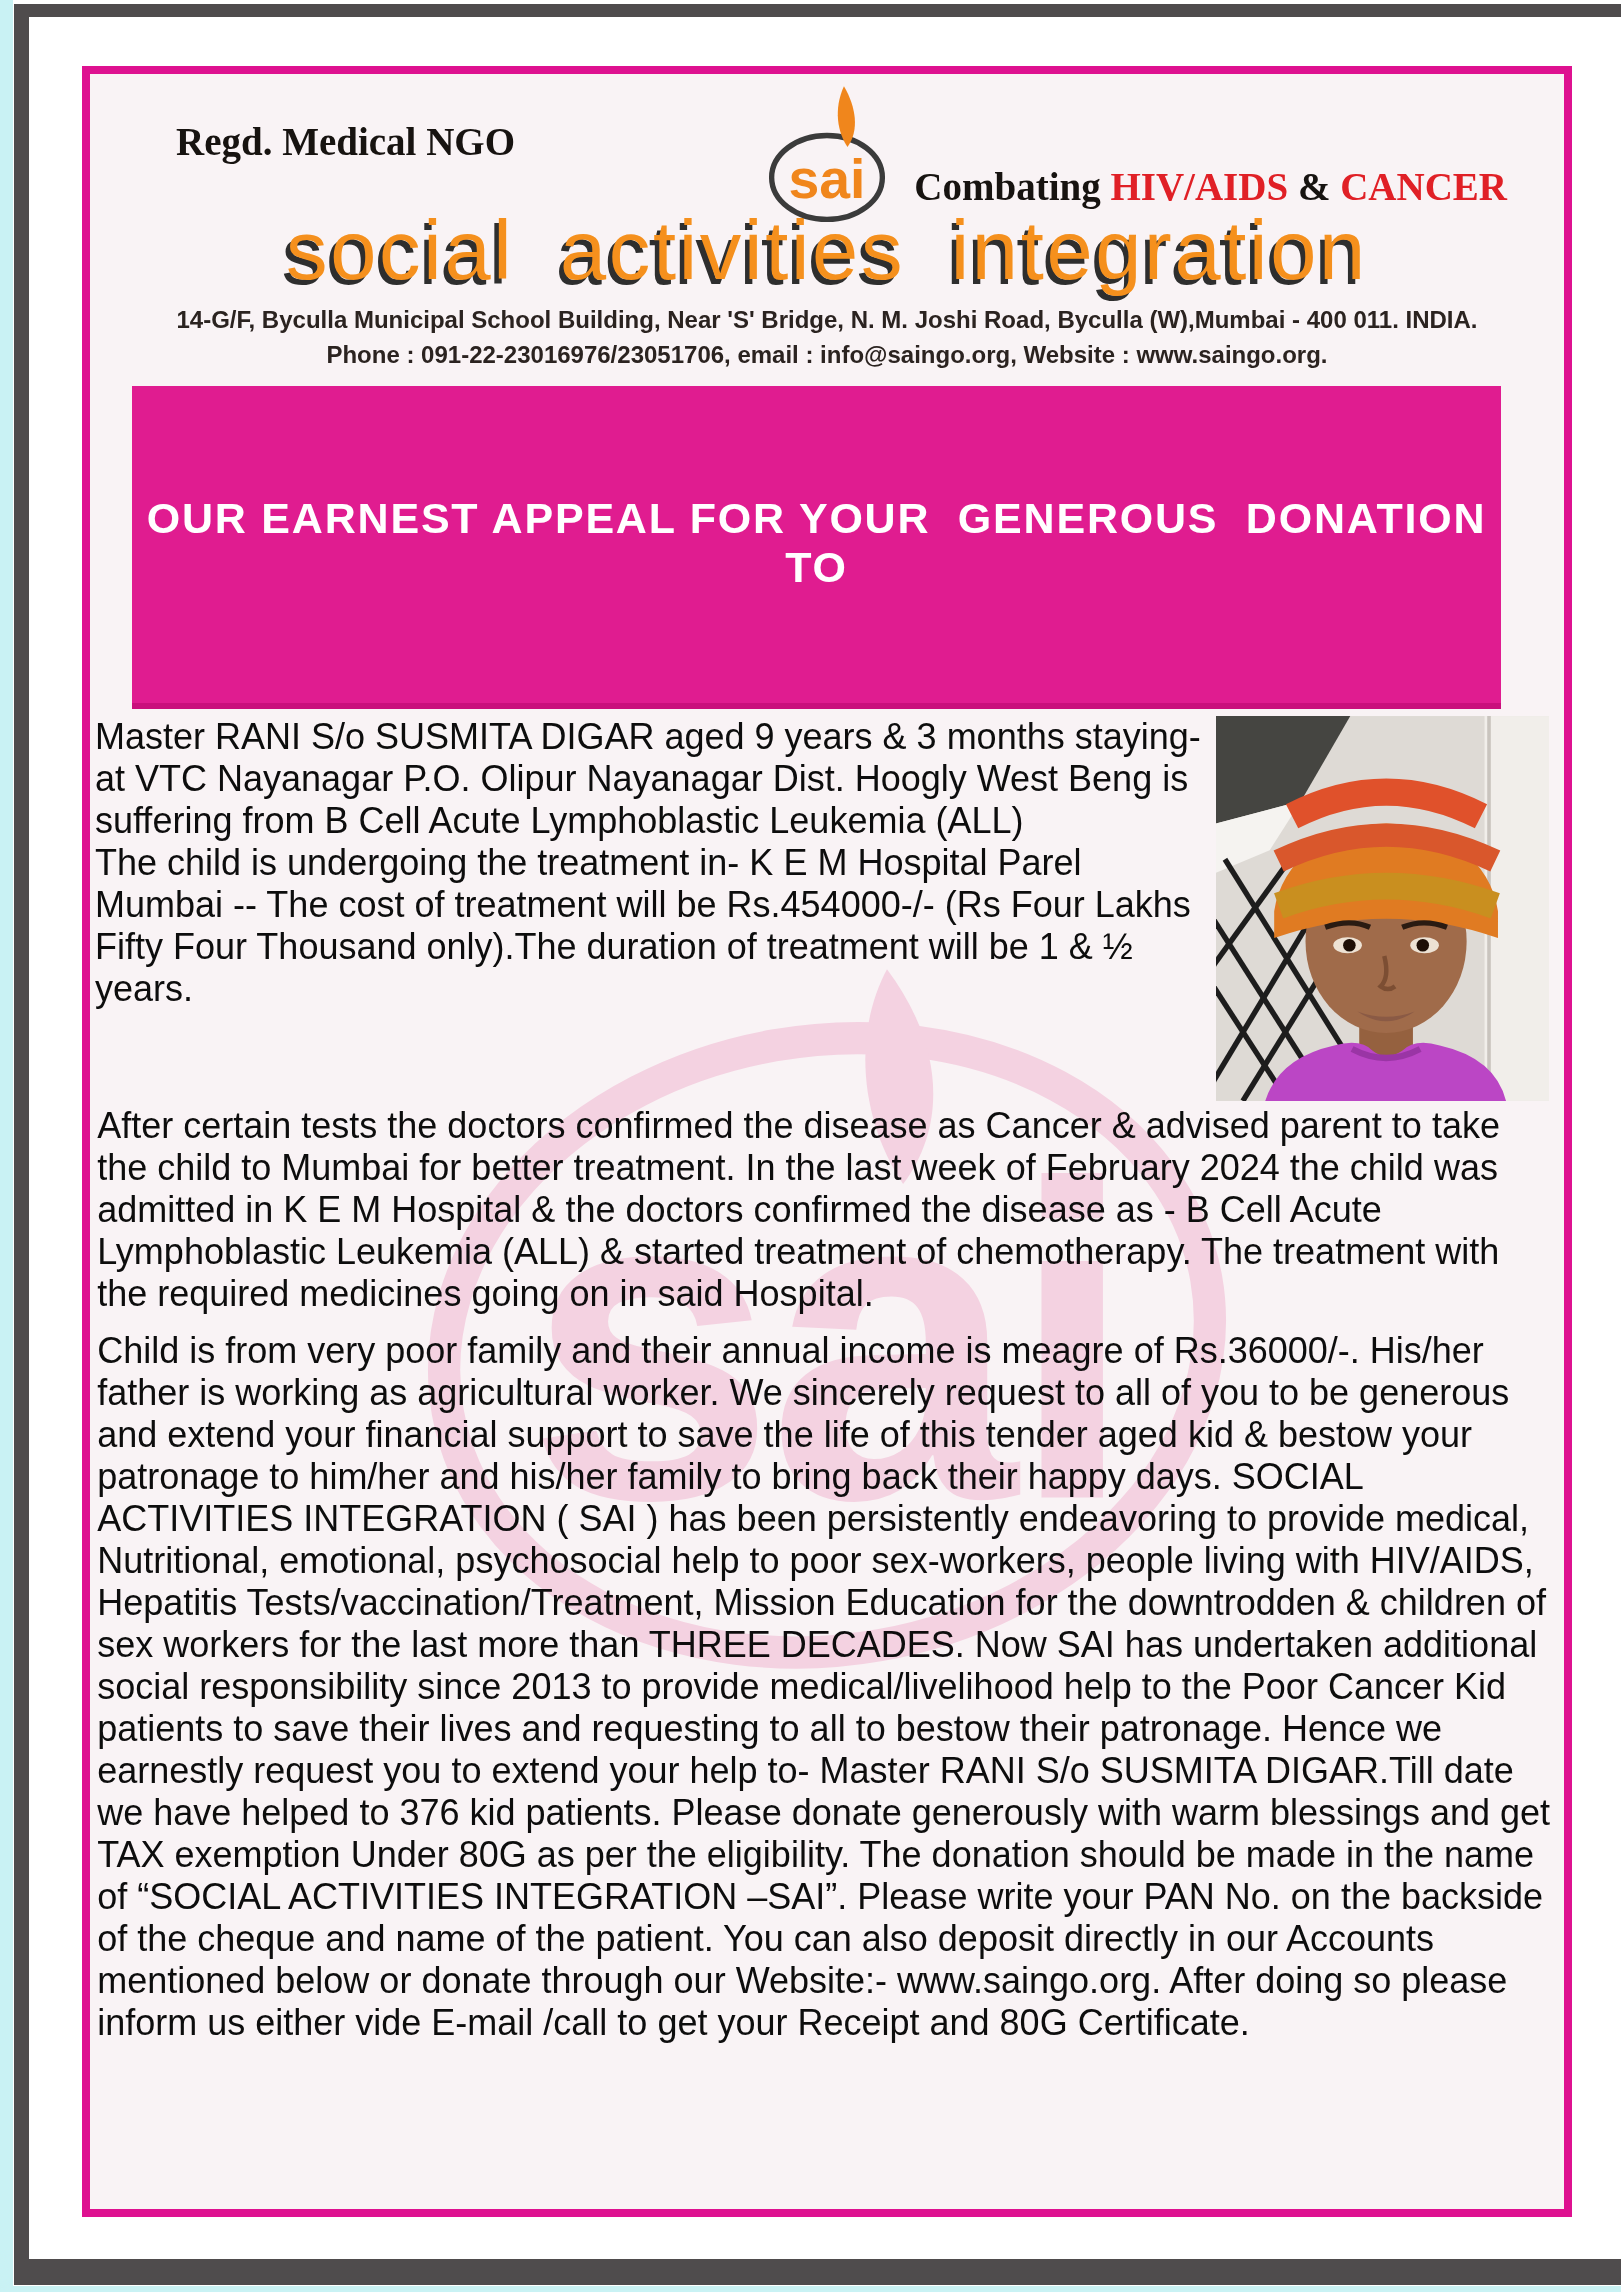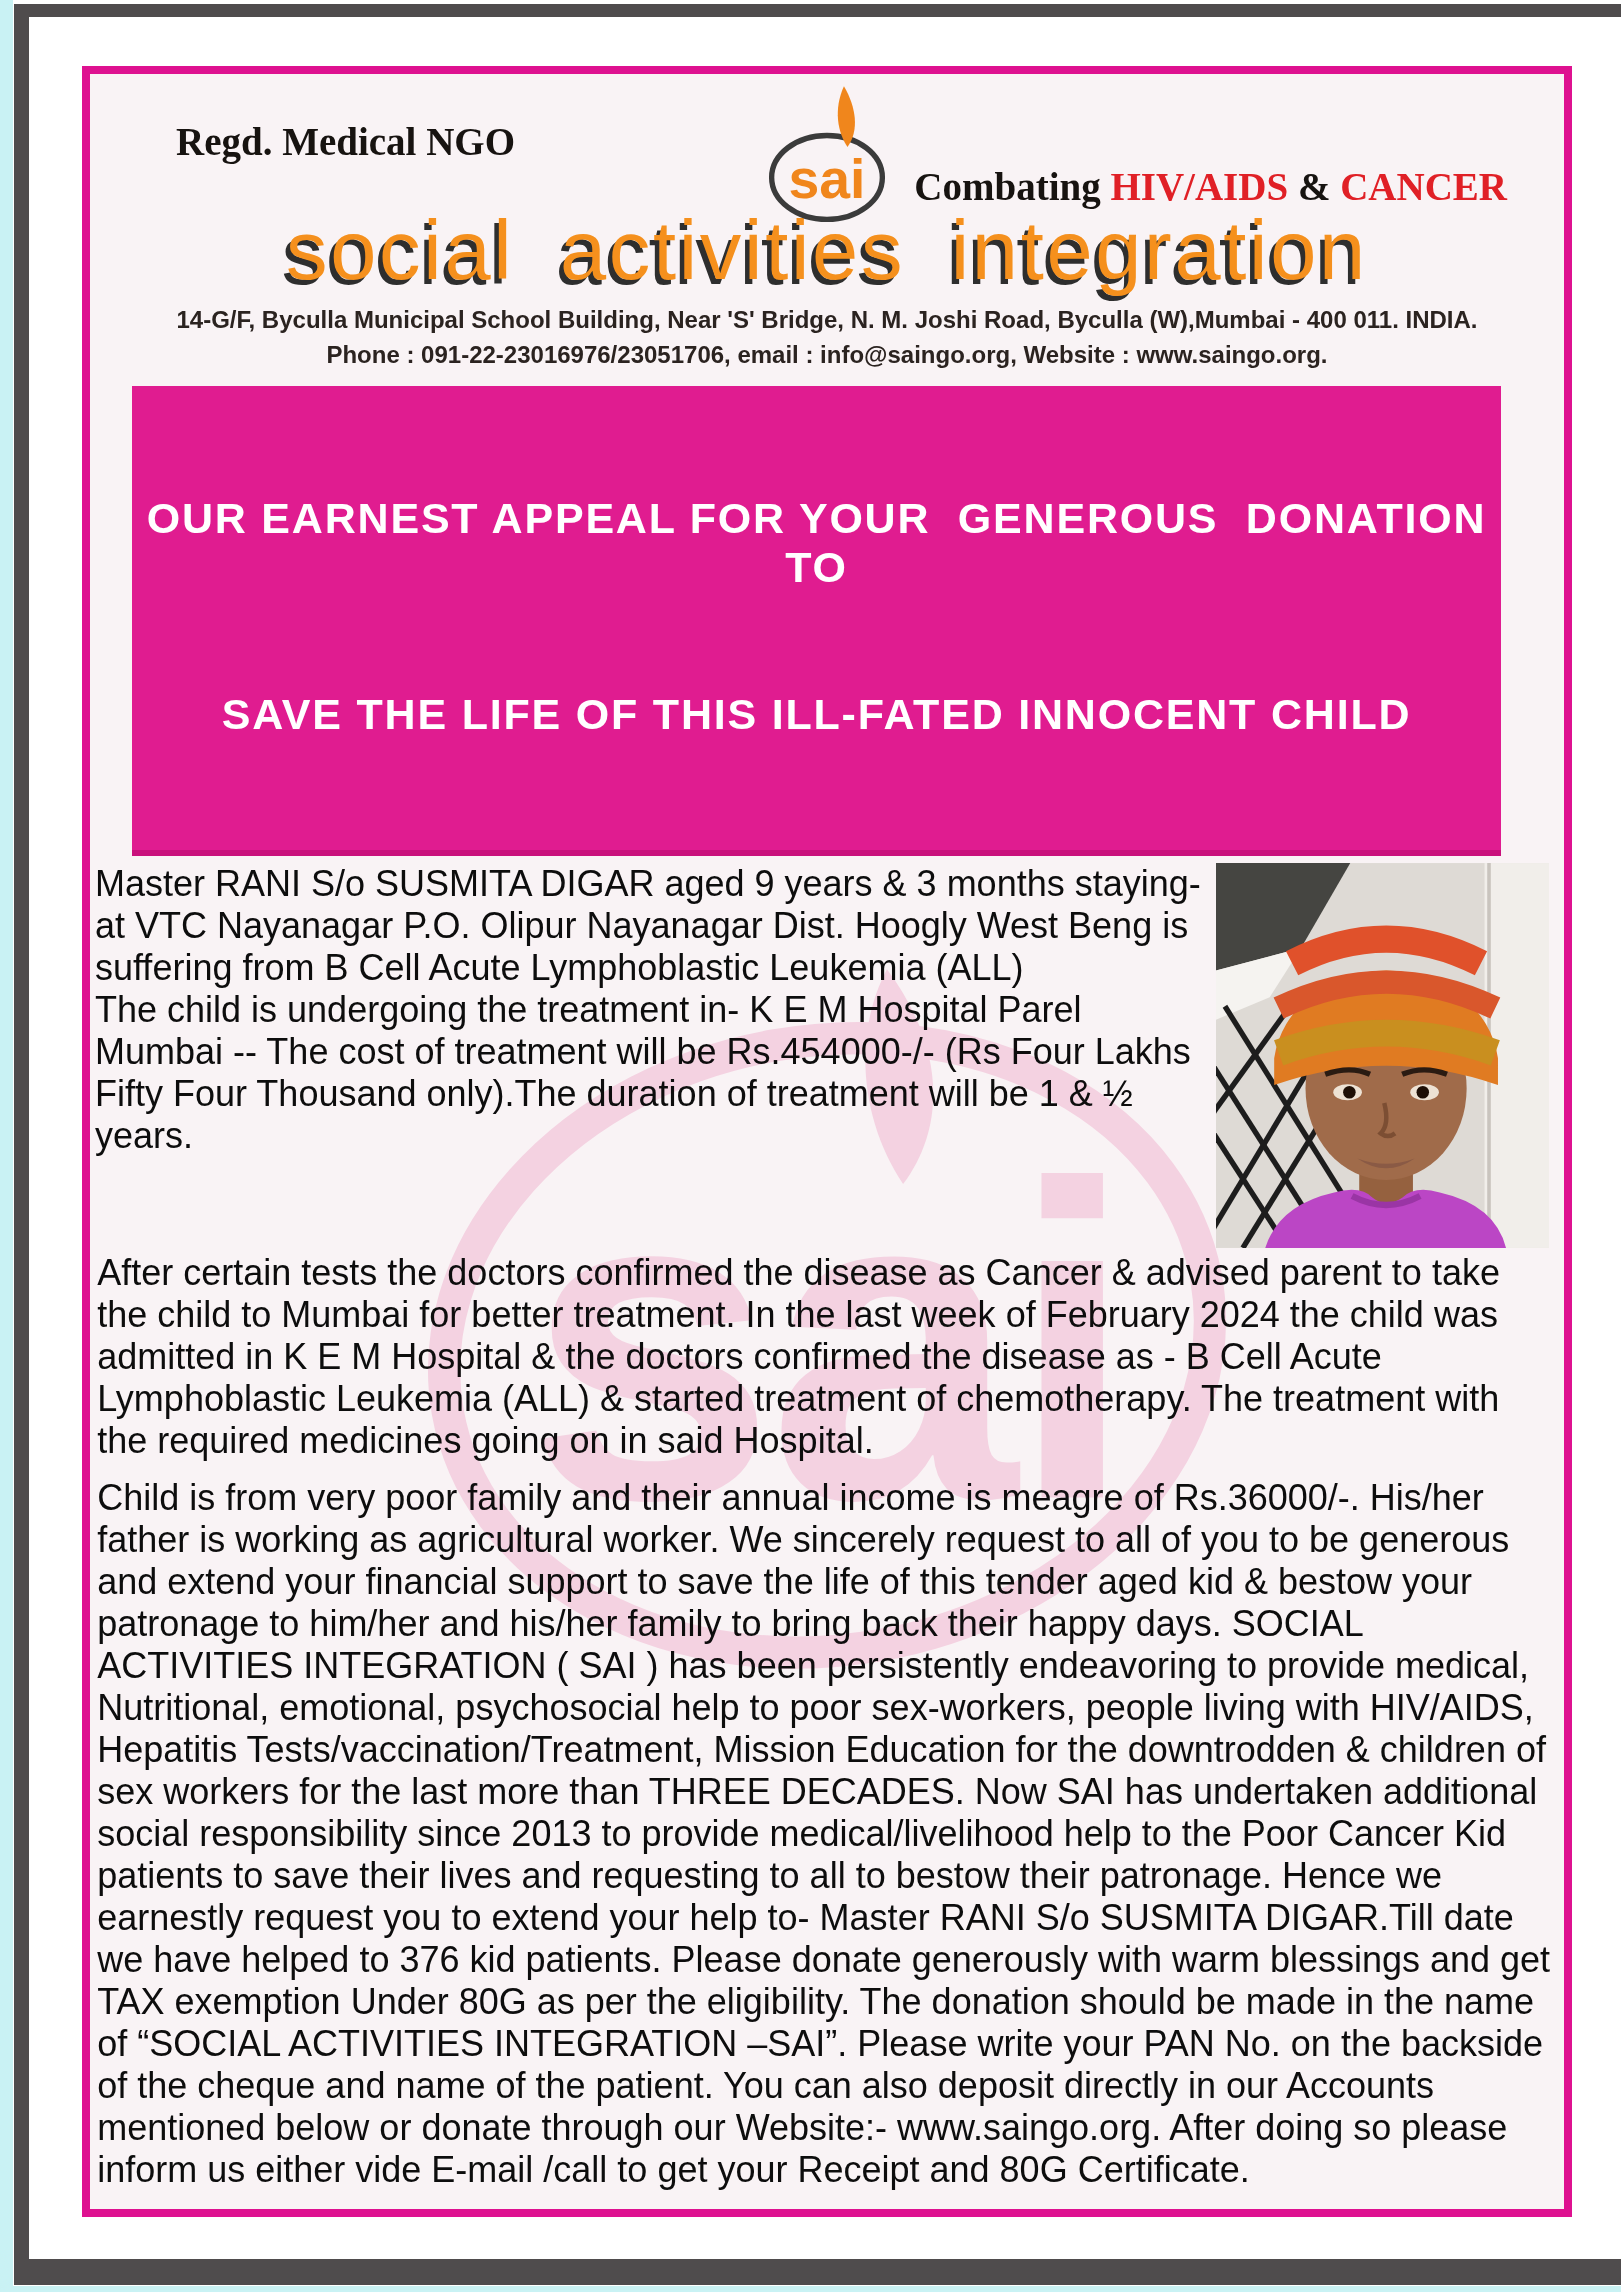--- a/index.html
+++ b/index.html
@@ -81,21 +81,20 @@
           </svg>
         </div>
       </div>
 
       <div class="org-title">social activities integration</div>
       <div class="addr1">14-G/F, Byculla Municipal School Building, Near 'S' Bridge, N. M. Joshi Road, Byculla (W),Mumbai - 400 011. INDIA.</div>
       <div class="addr2">Phone : 091-22-23016976/23051706, email : info@saingo.org, Website : www.saingo.org.</div>
 
       <div class="banner">
         <div>OUR EARNEST APPEAL FOR YOUR  GENEROUS  DONATION  TO</div>
-        <div>SAVE THE LIFE OF THIS ILL-FATED INNOCENT CHILD</div>
       </div>
 
       <div class="intro">
         <div class="intro-text">
           <p>Master RANI S/o SUSMITA  DIGAR aged 9 years &amp; 3 months staying- at VTC Nayanagar P.O. Olipur Nayanagar Dist. Hoogly West Beng is suffering from B Cell Acute Lymphoblastic Leukemia (ALL)</p>
           <p>The child is undergoing the treatment in- K E M Hospital Parel Mumbai -- The cost of treatment will be Rs.454000-/- (Rs Four Lakhs Fifty Four Thousand only).The duration of treatment will be 1 &amp; ½ years.</p>
         </div>
         <div class="photo-box">
           <svg width="333" height="385" viewBox="0 0 372 430">
             <rect width="372" height="430" fill="#dedad5"></rect>

